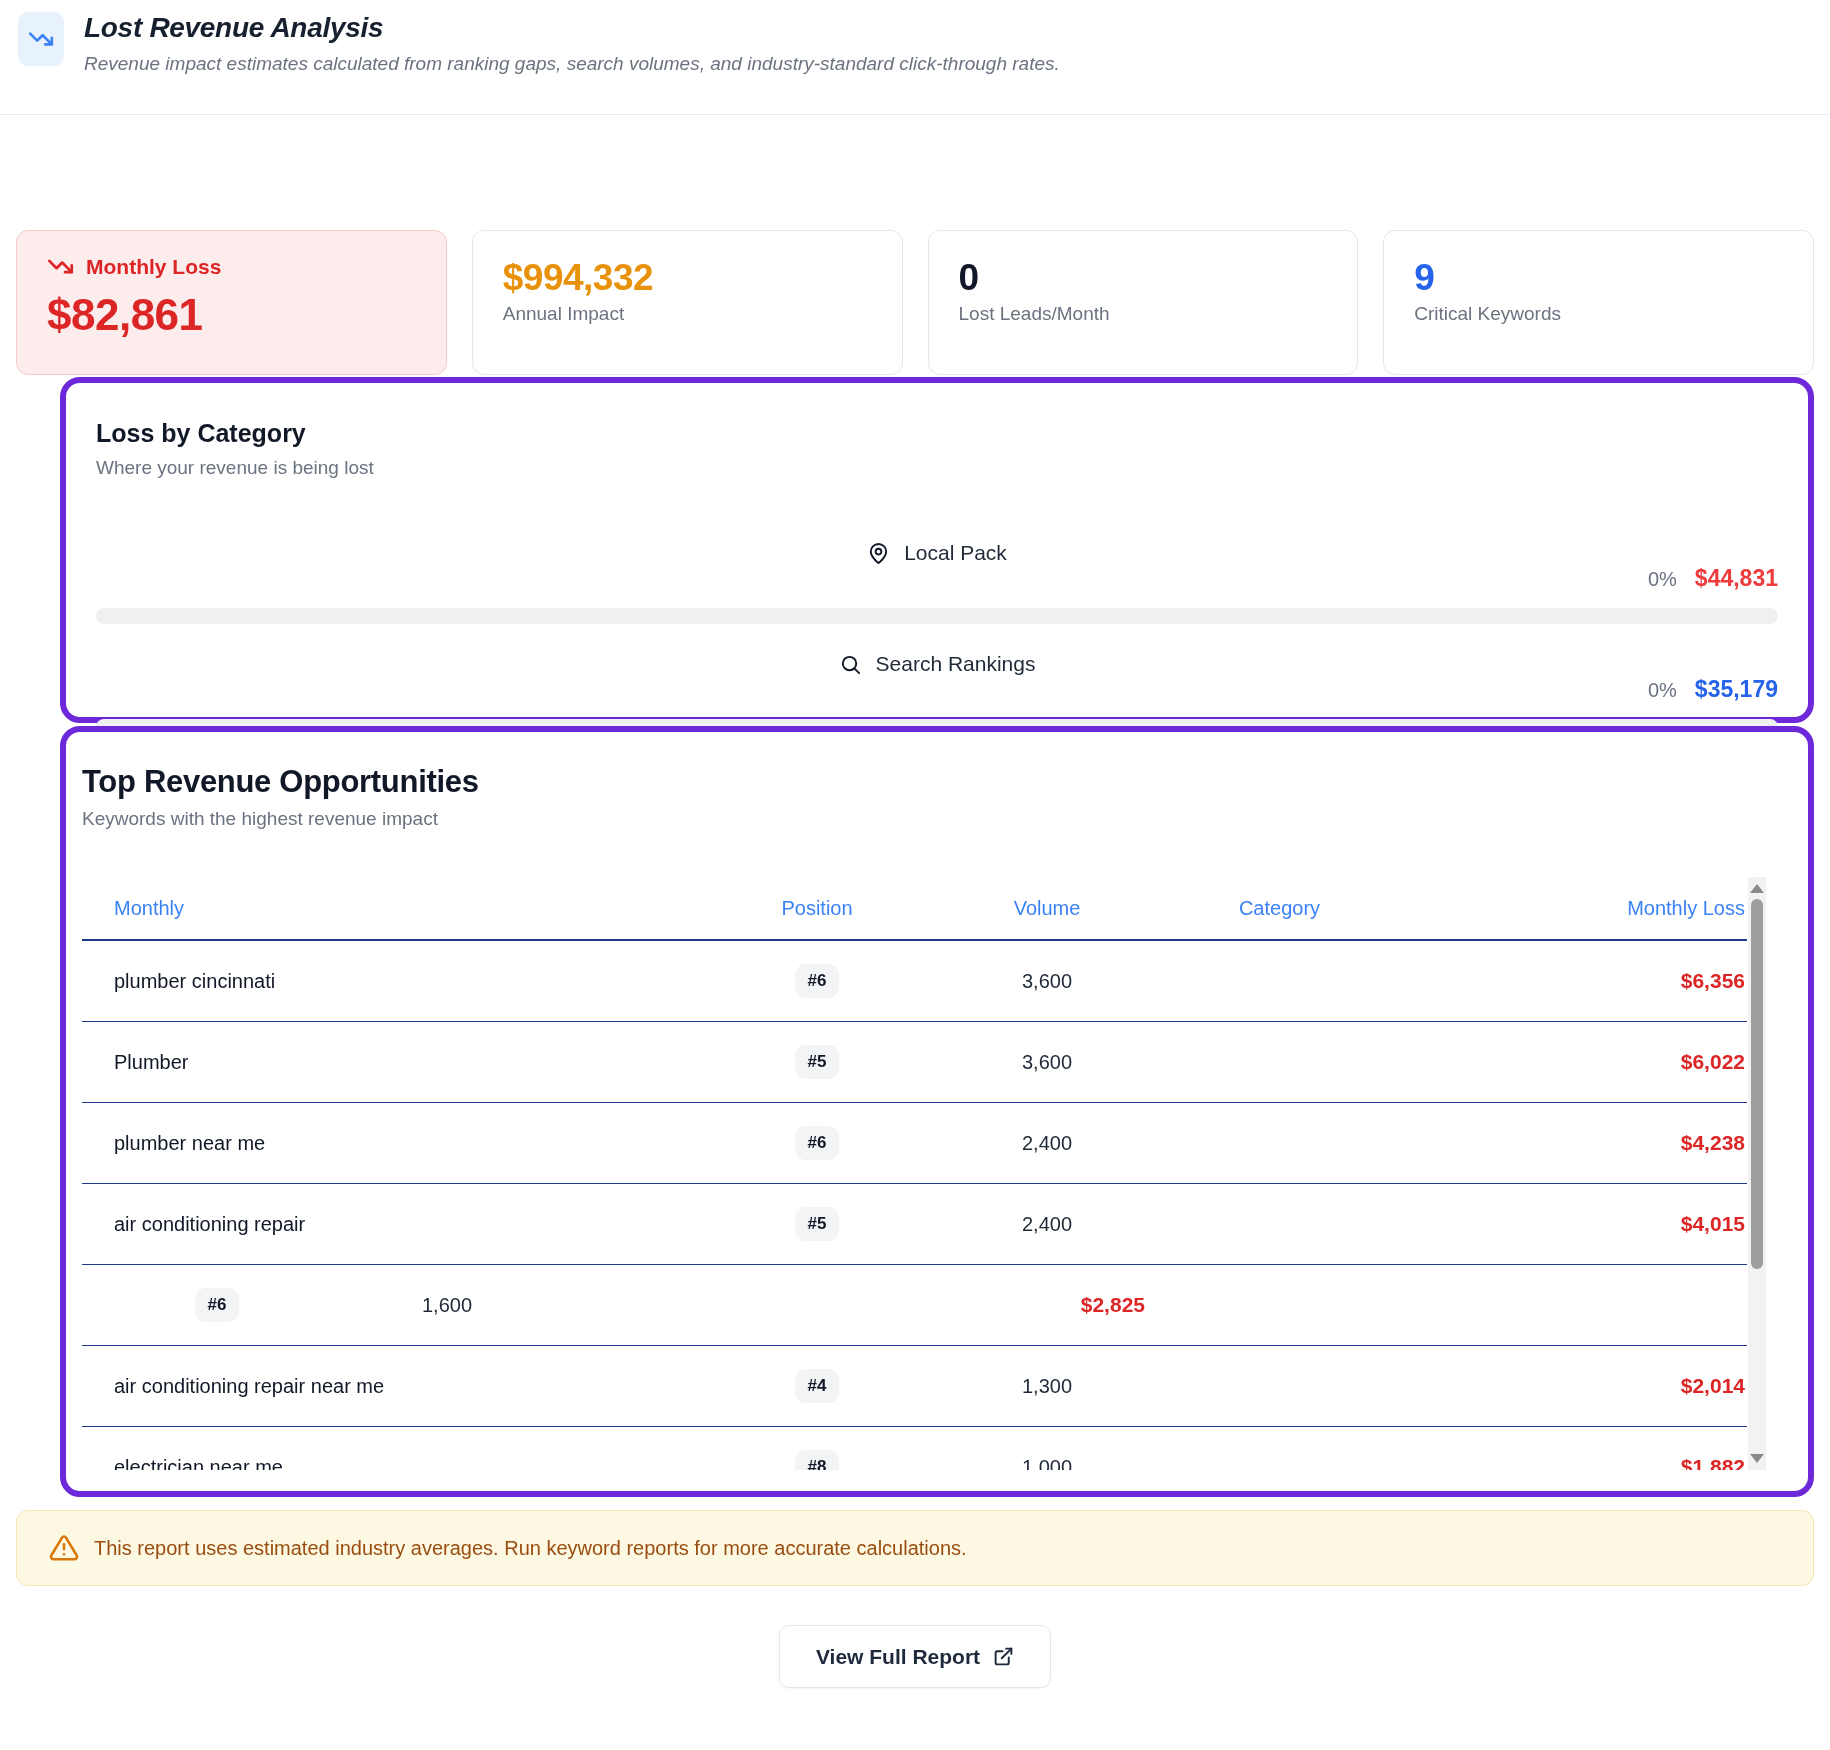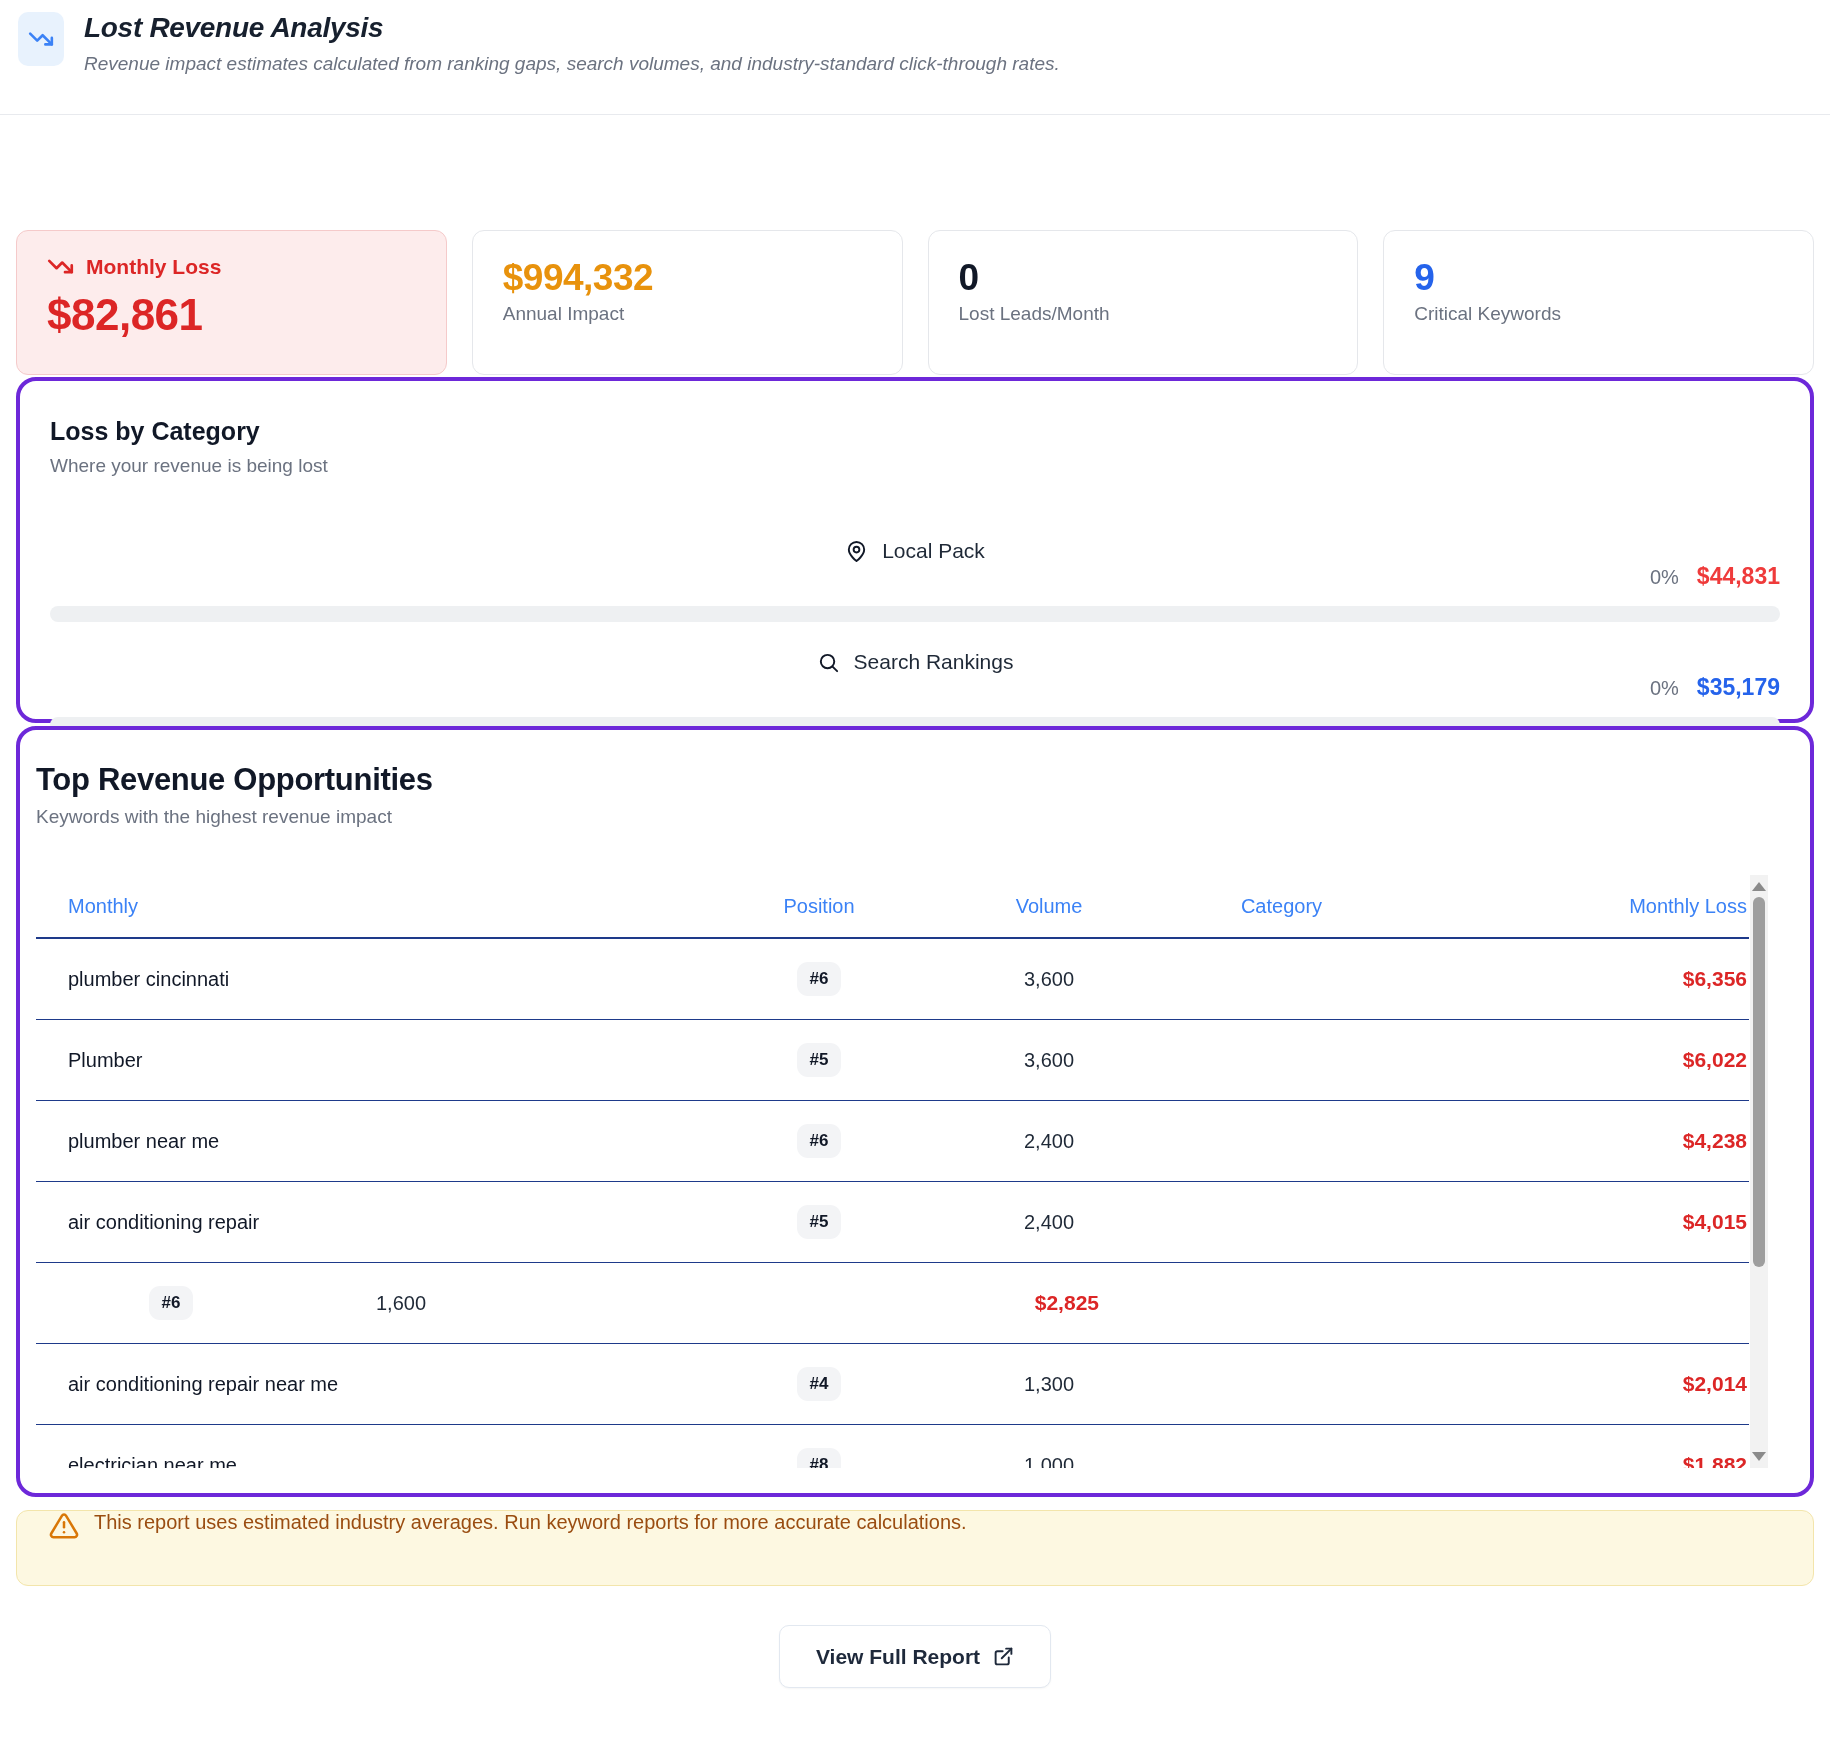--- a/index.html
+++ b/index.html
@@ -25,21 +25,21 @@
   .loss-label-row { display: flex; align-items: center; gap: 12px; color: #dc2626;
                     font-size: 21px; font-weight: 600; }
   .loss-value { margin-top: 10px; font-size: 44px; font-weight: 800; color: #dc2626; letter-spacing: -0.5px; }
   .stat-value { font-size: 37px; font-weight: 700; letter-spacing: -0.5px; }
   .stat-value.orange { color: #e8920c; }
   .stat-value.dark { color: #111827; }
   .stat-value.blue { color: #2563eb; }
   .stat-label { margin-top: 4px; font-size: 19px; color: #6b7280; }
 
   
-  .section-card { border: 4px solid #6d28d9; border-radius: 20px; background: #fff; }
+  .section-card { border: 6px solid #6d28d9; border-radius: 20px; background: #fff; margin-left: 44px; }
   .category-card { margin-top: 2px; height: 346px; padding: 36px 30px 0 30px; }
   .section-title { font-size: 25px; font-weight: 700; color: #111827; }
   .section-sub { margin-top: 9px; font-size: 19px; color: #6b7280; }
 
   .cat-row-head { display: flex; align-items: center; margin-top: 62px; flex-direction: column; }
   .cat-row-head.second { margin-top: 28px; }
   .cat-left { display: flex; align-items: center; gap: 14px; font-size: 21px; font-weight: 500; color: #1f2937; }
   .cat-left svg { color: #111827; }
   .cat-right { margin-left: auto; display: flex; align-items: baseline; gap: 18px; }
   .cat-pct { font-size: 20px; color: #6b7280; }
@@ -74,21 +74,21 @@
   .sb-arrow { position: absolute; left: 50%; transform: translateX(-50%); width: 0; height: 0; }
   .sb-up { top: 7px; border-left: 7px solid transparent; border-right: 7px solid transparent;
            border-bottom: 9px solid #8a8a8a; }
   .sb-down { bottom: 7px; border-left: 7px solid transparent; border-right: 7px solid transparent;
              border-top: 9px solid #8a8a8a; }
   .sb-thumb { position: absolute; left: 3px; top: 22px; width: 12px; height: 370px;
               background: #9e9e9e; border-radius: 6px; }
 
   
   .warning-banner { margin-top: 13px; height: 76px; border: 1px solid #f3e5ab; border-radius: 12px;
-                    background: #fdf8e1; display: flex; gap: 15px; padding: 0 32px; }
+                    background: #fdf8e1; display: flex; align-items: center; gap: 15px; padding: 0 32px; }
   .warning-banner svg { color: #d97706; flex: 0 0 auto; }
   .warning-text { font-size: 20px; color: #9a4d11; }
 
   
   .footer-row { text-align: center; margin-top: 39px; }
   .view-report-btn { display: inline-flex; align-items: center; gap: 13px; height: 63px; padding: 0 36px;
                      background: #fff; border: 1px solid #e2e8f0; border-radius: 10px;
                      font-family: "Liberation Sans", sans-serif;
                      font-size: 21px; font-weight: 600; color: #1e293b; cursor: pointer;
                      box-shadow: 0 1px 2px rgba(0,0,0,0.04); }

